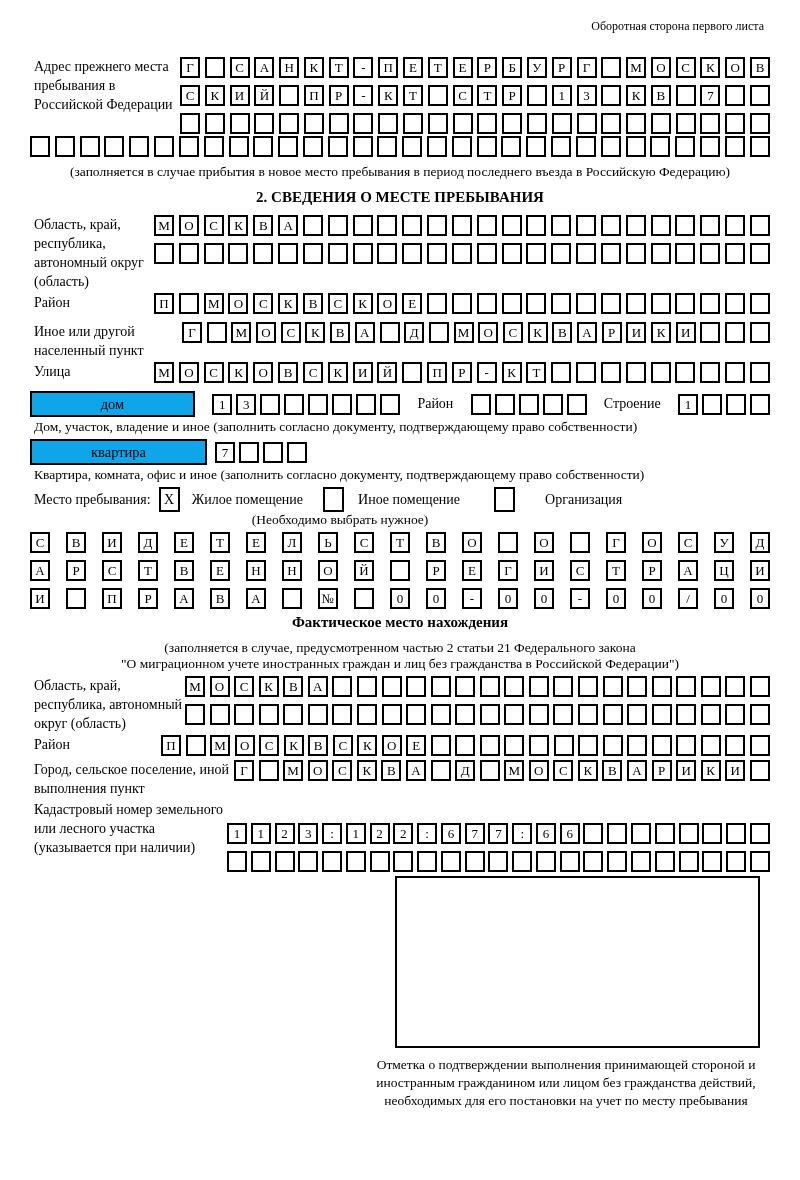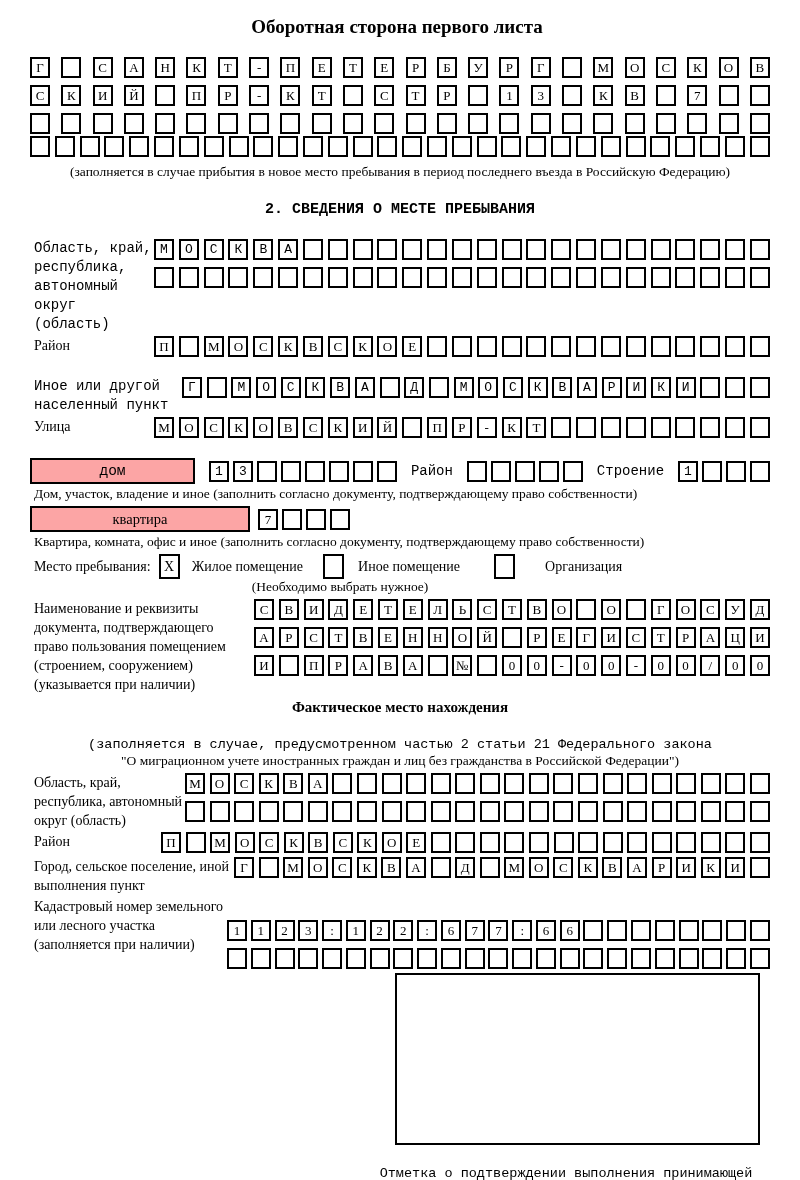--- a/index.html
+++ b/index.html
@@ -3,21 +3,21 @@
 <meta charset="utf-8">
 <style>
   * { margin:0; padding:0; box-sizing:border-box; }
   html,body { background:#fff; }
   body {
     width:800px; height:1180px; overflow:hidden;
     font-family:"Liberation Serif","DejaVu Serif",serif;
     color:#000;
     padding:18px 30px 0 30px;
   }
-  .top-note { text-align:center; font-size:19px; line-height:17px; margin-right:6px;font-weight:bold; }
+  .top-note { text-align:right; font-size:12px; line-height:17px; margin-right:6px; }
 
   
   .field { display:flex; align-items:flex-start; }
   .flabel { font-size:14px; line-height:19px; padding-left:4px; flex:0 0 auto; }
   .frows  { flex:1 1 auto; min-width:0; }
 
   .cellrow { display:flex; justify-content:space-between; margin-bottom:7px; }
   .cellrow:last-child { margin-bottom:0; }
   .cell {
     width:20px; height:21px; border:2px solid #000;
@@ -26,43 +26,44 @@
   }
   .cellgroup { display:flex; gap:4px; flex:0 0 auto; }
 
   .caption { font-size:13.5px; line-height:16px; text-align:center; }
   .caption-left { font-size:13.5px; line-height:16px; padding-left:4px; }
 
   .sec-header { text-align:center; font-weight:bold; font-size:15px; line-height:19px; }
 
   .widebox {
     border:2px solid #000; height:26px; display:flex; align-items:center; justify-content:center;
-    font-size:14.5px; flex:0 0 auto; background:#fca5a5;
+    font-size:14.5px; flex:0 0 auto; background:#0ea5e9;
   }
   .inline-row { display:flex; align-items:center; }
   .inline-label { font-size:14px; }
 
   .checkbox {
     width:21px; height:25px; border:2px solid #000;
     display:inline-flex; align-items:center; justify-content:center;
     font-size:14px; flex:0 0 auto; background:#fff;
   }
 
   .stamp-box { border:2px solid #000; width:365px; height:172px; margin-left:365px; background:#fff; }
   .stamp-caption { width:380px; margin-left:346px; text-align:center; font-size:13.5px; line-height:18px; }
 
   
-  .mt2{margin-top:2px;} .mt4{margin-top:4px;} .mt6{margin-top:20px;font-family:Liberation Mono, monospace;} .mt22{margin-top:22px;}
+  .mt2{margin-top:2px;} .mt4{margin-top:4px;} .mt6{margin-top:8px;} .mt22{margin-top:22px;}
 </style>
 </head>
 <body>
 
 <div class="top-note">Оборотная сторона первого листа</div>
 
 <div class="field mt22">
+  <div class="flabel" style="width:150px;">Адрес прежнего места пребывания в Российской Федерации</div>
   <div class="frows">
     <div class="cellrow">
         <span class="cell">Г</span>
         <span class="cell"></span>
         <span class="cell">С</span>
         <span class="cell">А</span>
         <span class="cell">Н</span>
         <span class="cell">К</span>
         <span class="cell">Т</span>
         <span class="cell">-</span>
@@ -355,21 +356,21 @@
   <div class="cellgroup">
       <span class="cell">1</span>
       <span class="cell"></span>
       <span class="cell"></span>
       <span class="cell"></span>
     </div>
 </div>
 <div class="caption-left mt2">Дом, участок, владение и иное (заполнить согласно документу, подтверждающему право собственности)</div>
 
 <div class="inline-row mt4" style="gap:8px;">
-  <div class="widebox" style="width:220px;">квартира</div>
+  <div class="widebox" style="width:177px;">квартира</div>
   <div class="cellgroup">
       <span class="cell">7</span>
       <span class="cell"></span>
       <span class="cell"></span>
       <span class="cell"></span>
     </div>
 </div>
 <div class="caption-left mt2">Квартира, комната, офис и иное (заполнить согласно документу, подтверждающему право собственности)</div>
 
 <div class="inline-row mt4">
@@ -377,21 +378,20 @@
   <span class="checkbox" style="margin-left:8px;">X</span>
   <span class="inline-label" style="margin-left:12px;">Жилое помещение</span>
   <span class="checkbox" style="margin-left:20px;"></span>
   <span class="inline-label" style="margin-left:14px;text-align:right;">Иное помещение</span>
   <span class="checkbox" style="margin-left:34px;"></span>
   <span class="inline-label" style="margin-left:30px;">Организация</span>
 </div>
 <div class="caption" style="width:440px; margin-left:90px;">(Необходимо выбрать нужное)</div>
 
 <div class="field mt4">
-  <div class="flabel" style="width:224px; padding-right:14px;">Наименование и реквизиты документа, подтверждающего право пользования помещением (строением, сооружением) (указывается при наличии)</div>
   <div class="frows">
     <div class="cellrow">
         <span class="cell">С</span>
         <span class="cell">В</span>
         <span class="cell">И</span>
         <span class="cell">Д</span>
         <span class="cell">Е</span>
         <span class="cell">Т</span>
         <span class="cell">Е</span>
         <span class="cell">Л</span>
@@ -577,21 +577,21 @@
         <span class="cell">Р</span>
         <span class="cell">И</span>
         <span class="cell">К</span>
         <span class="cell">И</span>
         <span class="cell"></span>
       </div>
   </div>
 </div>
 
 <div class="field mt2">
-  <div class="flabel" style="width:197px;">Кадастровый номер земельного или лесного участка (заполняется при наличии)</div>
+  <div class="flabel" style="width:197px;">Кадастровый номер земельного или лесного участка (указывается при наличии)</div>
   <div class="frows" style="padding-top:23px;">
     <div class="cellrow">
         <span class="cell">1</span>
         <span class="cell">1</span>
         <span class="cell">2</span>
         <span class="cell">3</span>
         <span class="cell">:</span>
         <span class="cell">1</span>
         <span class="cell">2</span>
         <span class="cell">2</span>

